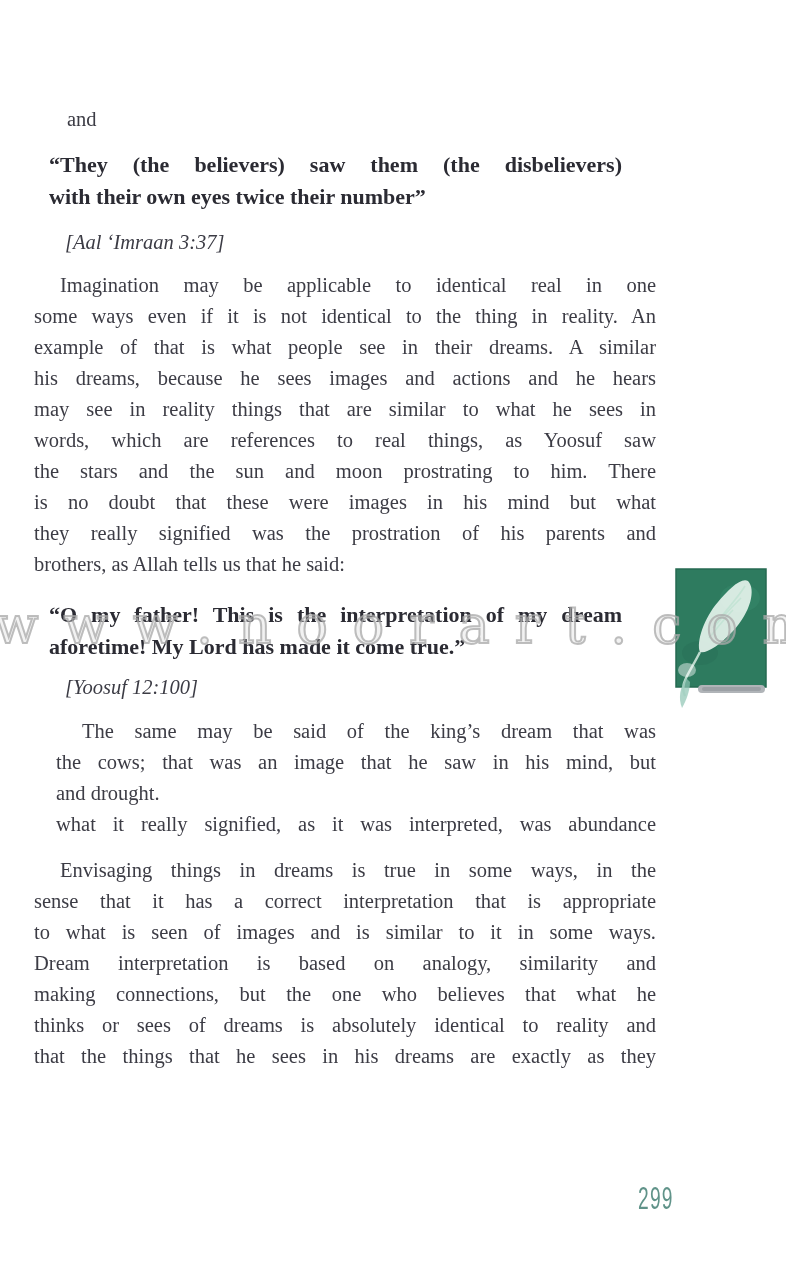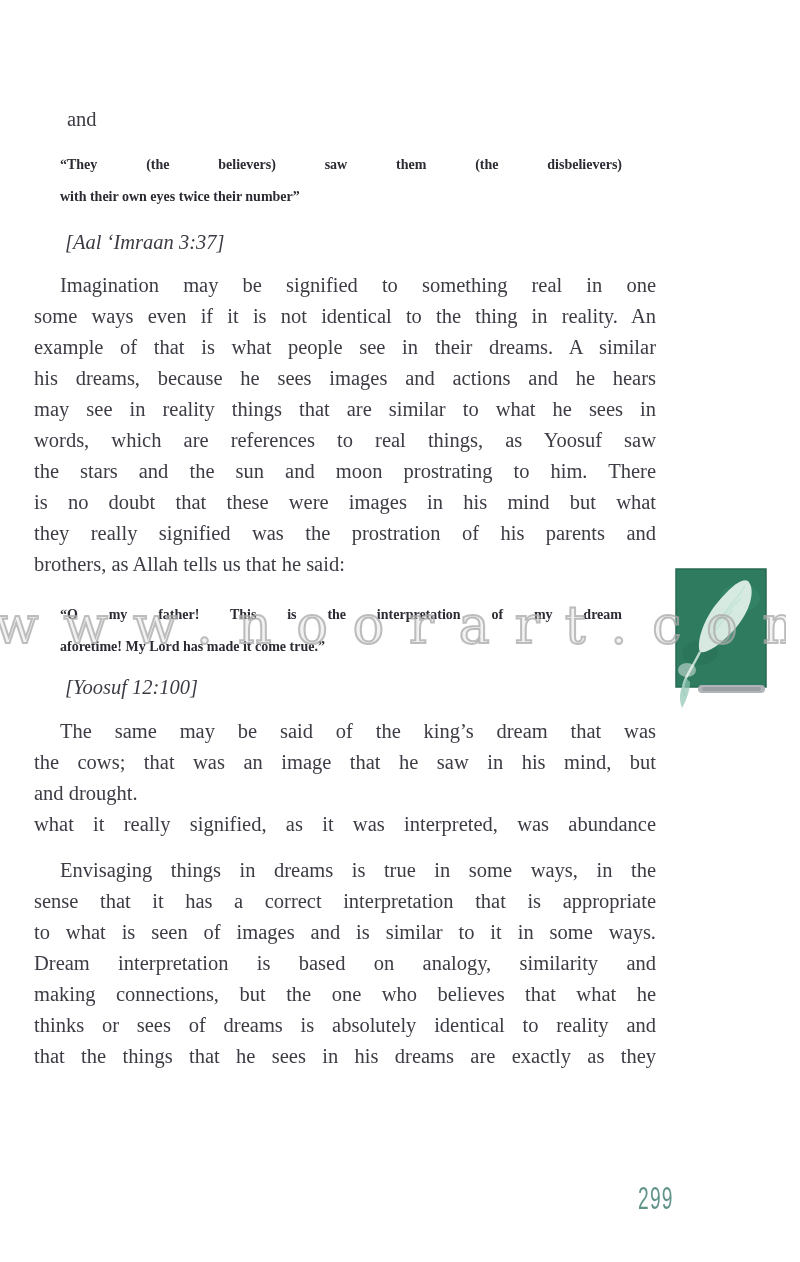--- a/index.html
+++ b/index.html
@@ -26,38 +26,38 @@
     white-space: nowrap;
     overflow: visible;
   }
   .tline-last { text-align-last: left; }
   .cont .tline-last { text-align-last: justify; }
   .intro-word {
     margin: 0 0 14px 33px;
     line-height: 31px;
   }
   .quote {
-    margin: 0 34px 14px 26px;
+    margin: 0 34px 14px 15px;
     font-weight: bold;
-    font-size: 14px;
+    font-size: 22px;
     line-height: 32px;
     color: #2b2b33;
   }
   .quote2 { margin-bottom: 9px; }
   .ref {
     margin: 0 0 12px 31px;
     font-style: italic;
     line-height: 31px;
     text-align: left;
   }
   .ref2 { margin-bottom: 13px; }
   .para { margin: 0 0 0 0; }
   .para .tline:first-child { text-indent: 26px; }
   .para1 { margin-bottom: 19px; }
-  .para2 { margin-bottom: 15px; }
+  .para2 { margin-bottom: 15px; margin-left: 22px; }
   .watermark {
     position: absolute;
     top: 599px;
     left: -6px;
     width: 820px;
     z-index: 6;
     font-family: "DejaVu Serif", serif;
     font-size: 52px;
     line-height: 52px;
     letter-spacing: 25px;
@@ -96,21 +96,21 @@
     <div class="intro-word">and</div>
 
     <div class="quote quote1">
         <div class="tline">“They (the believers) saw them (the disbelievers)</div>
         <div class="tline tline-last">with their own eyes twice their number”</div>
       </div>
 
     <div class="ref ref1">[Aal ‘Imraan 3:37]</div>
 
     <div class="para para1">
-        <div class="tline">Imagination may be signified to something real in one</div>
+        <div class="tline">Imagination may be applicable to identical real in one</div>
         <div class="tline">some ways even if it is not identical to the thing in reality. An</div>
         <div class="tline">example of that is what people see in their dreams. A similar</div>
         <div class="tline">his dreams, because he sees images and actions and he hears</div>
         <div class="tline">may see in reality things that are similar to what he sees in</div>
         <div class="tline">words, which are references to real things, as Yoosuf saw</div>
         <div class="tline">the stars and the sun and moon prostrating to him. There</div>
         <div class="tline">is no doubt that these were images in his mind but what</div>
         <div class="tline">they really signified was the prostration of his parents and</div>
         <div class="tline tline-last">brothers, as Allah tells us that he said:</div>
       </div>

